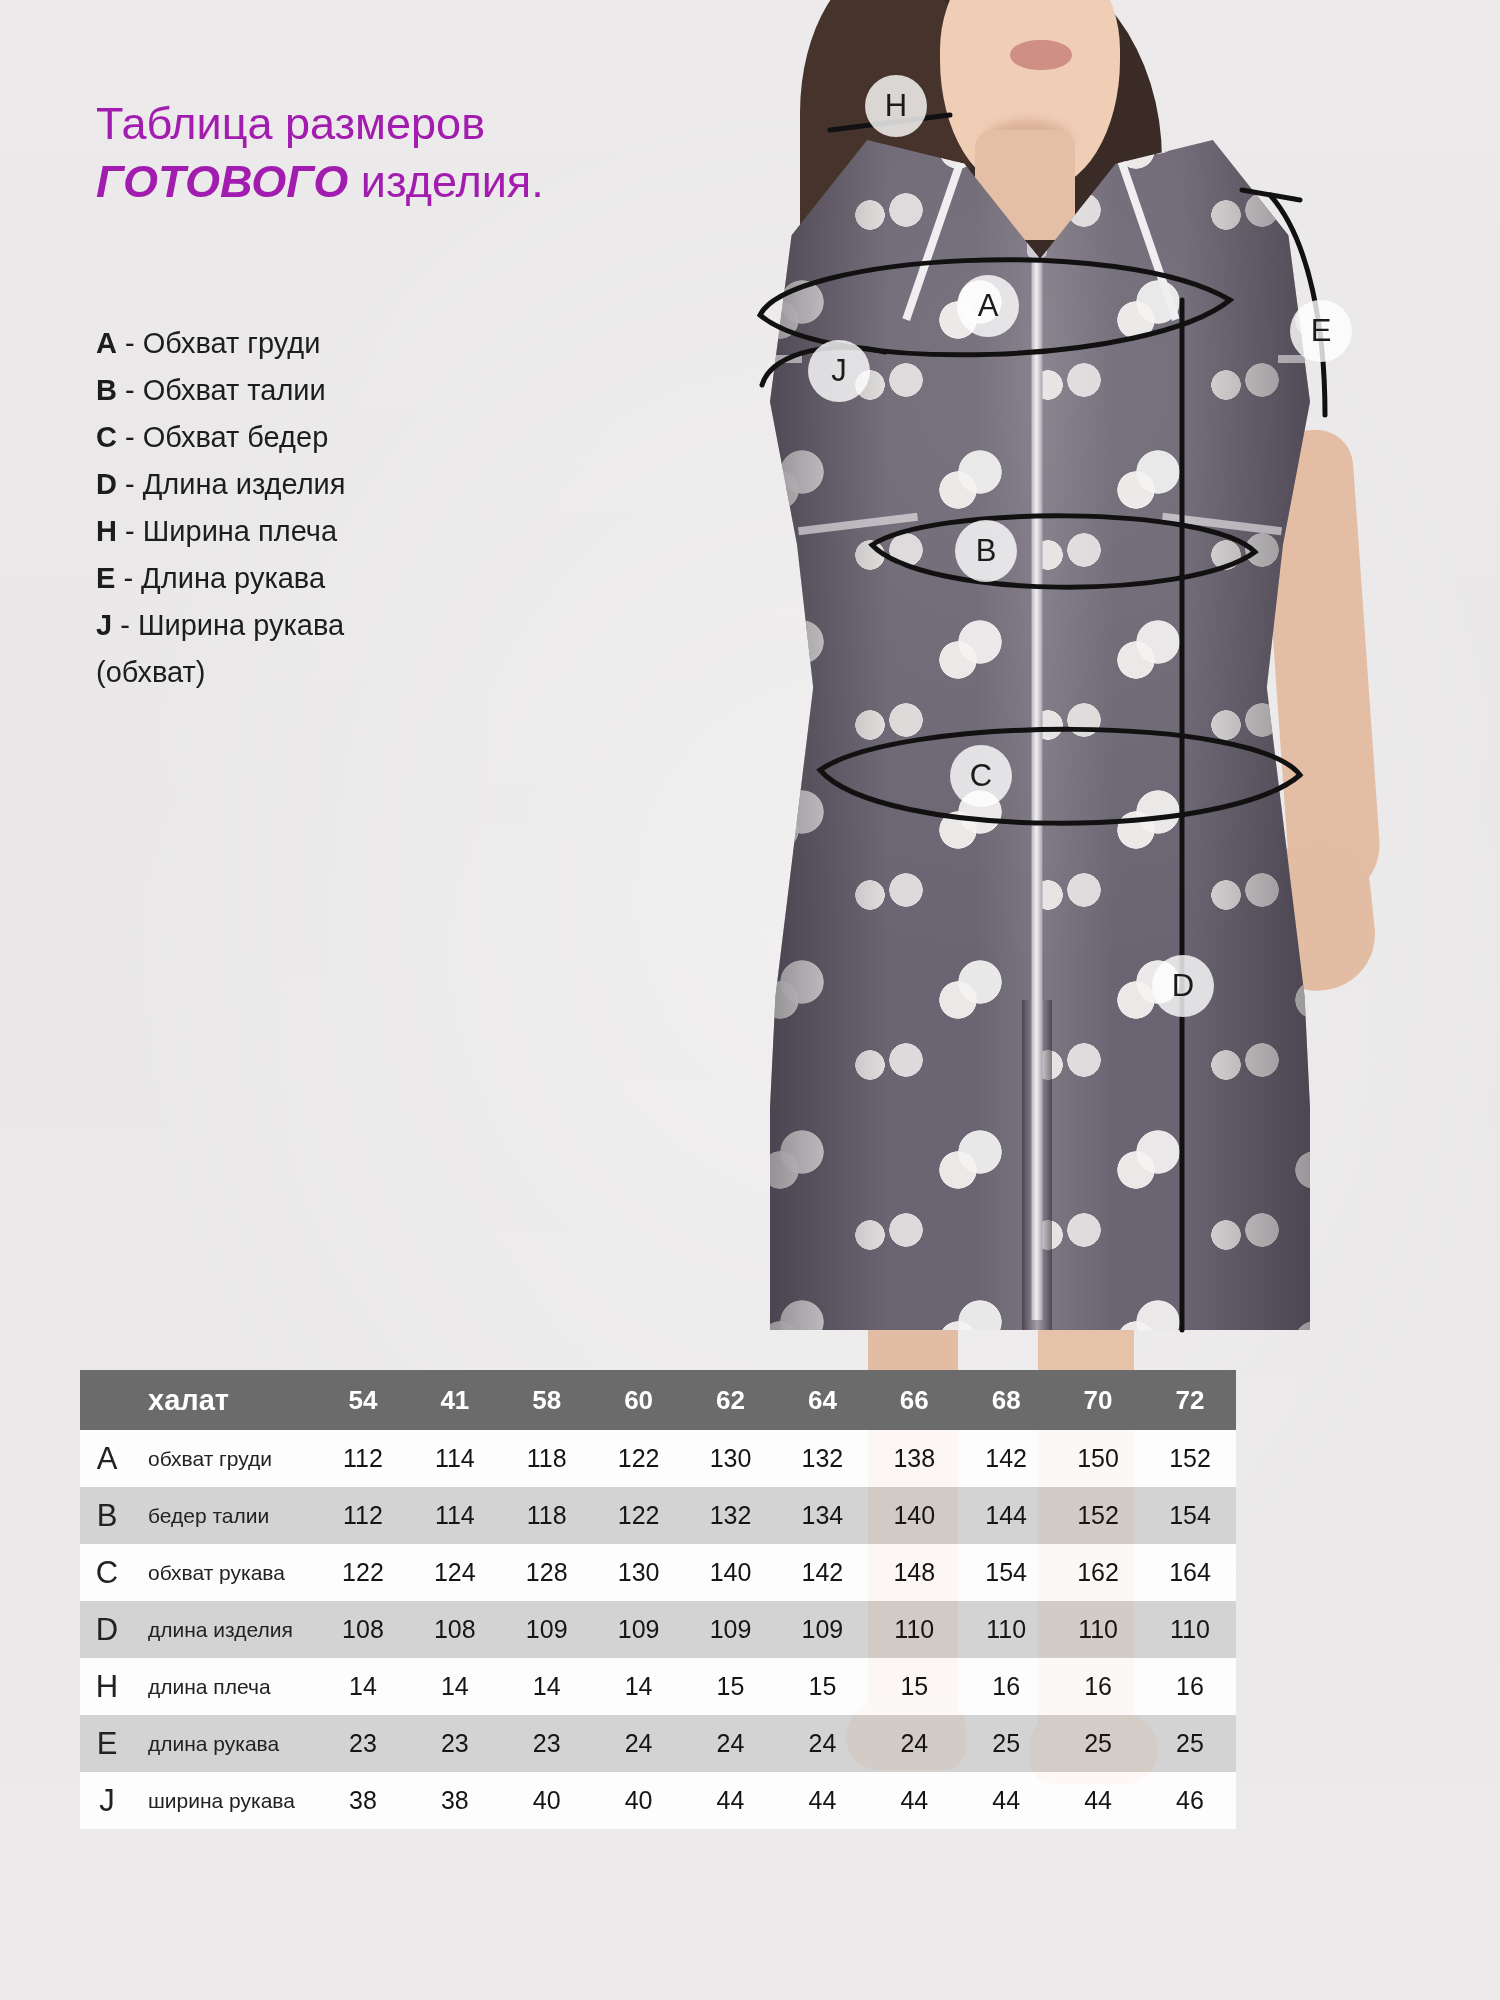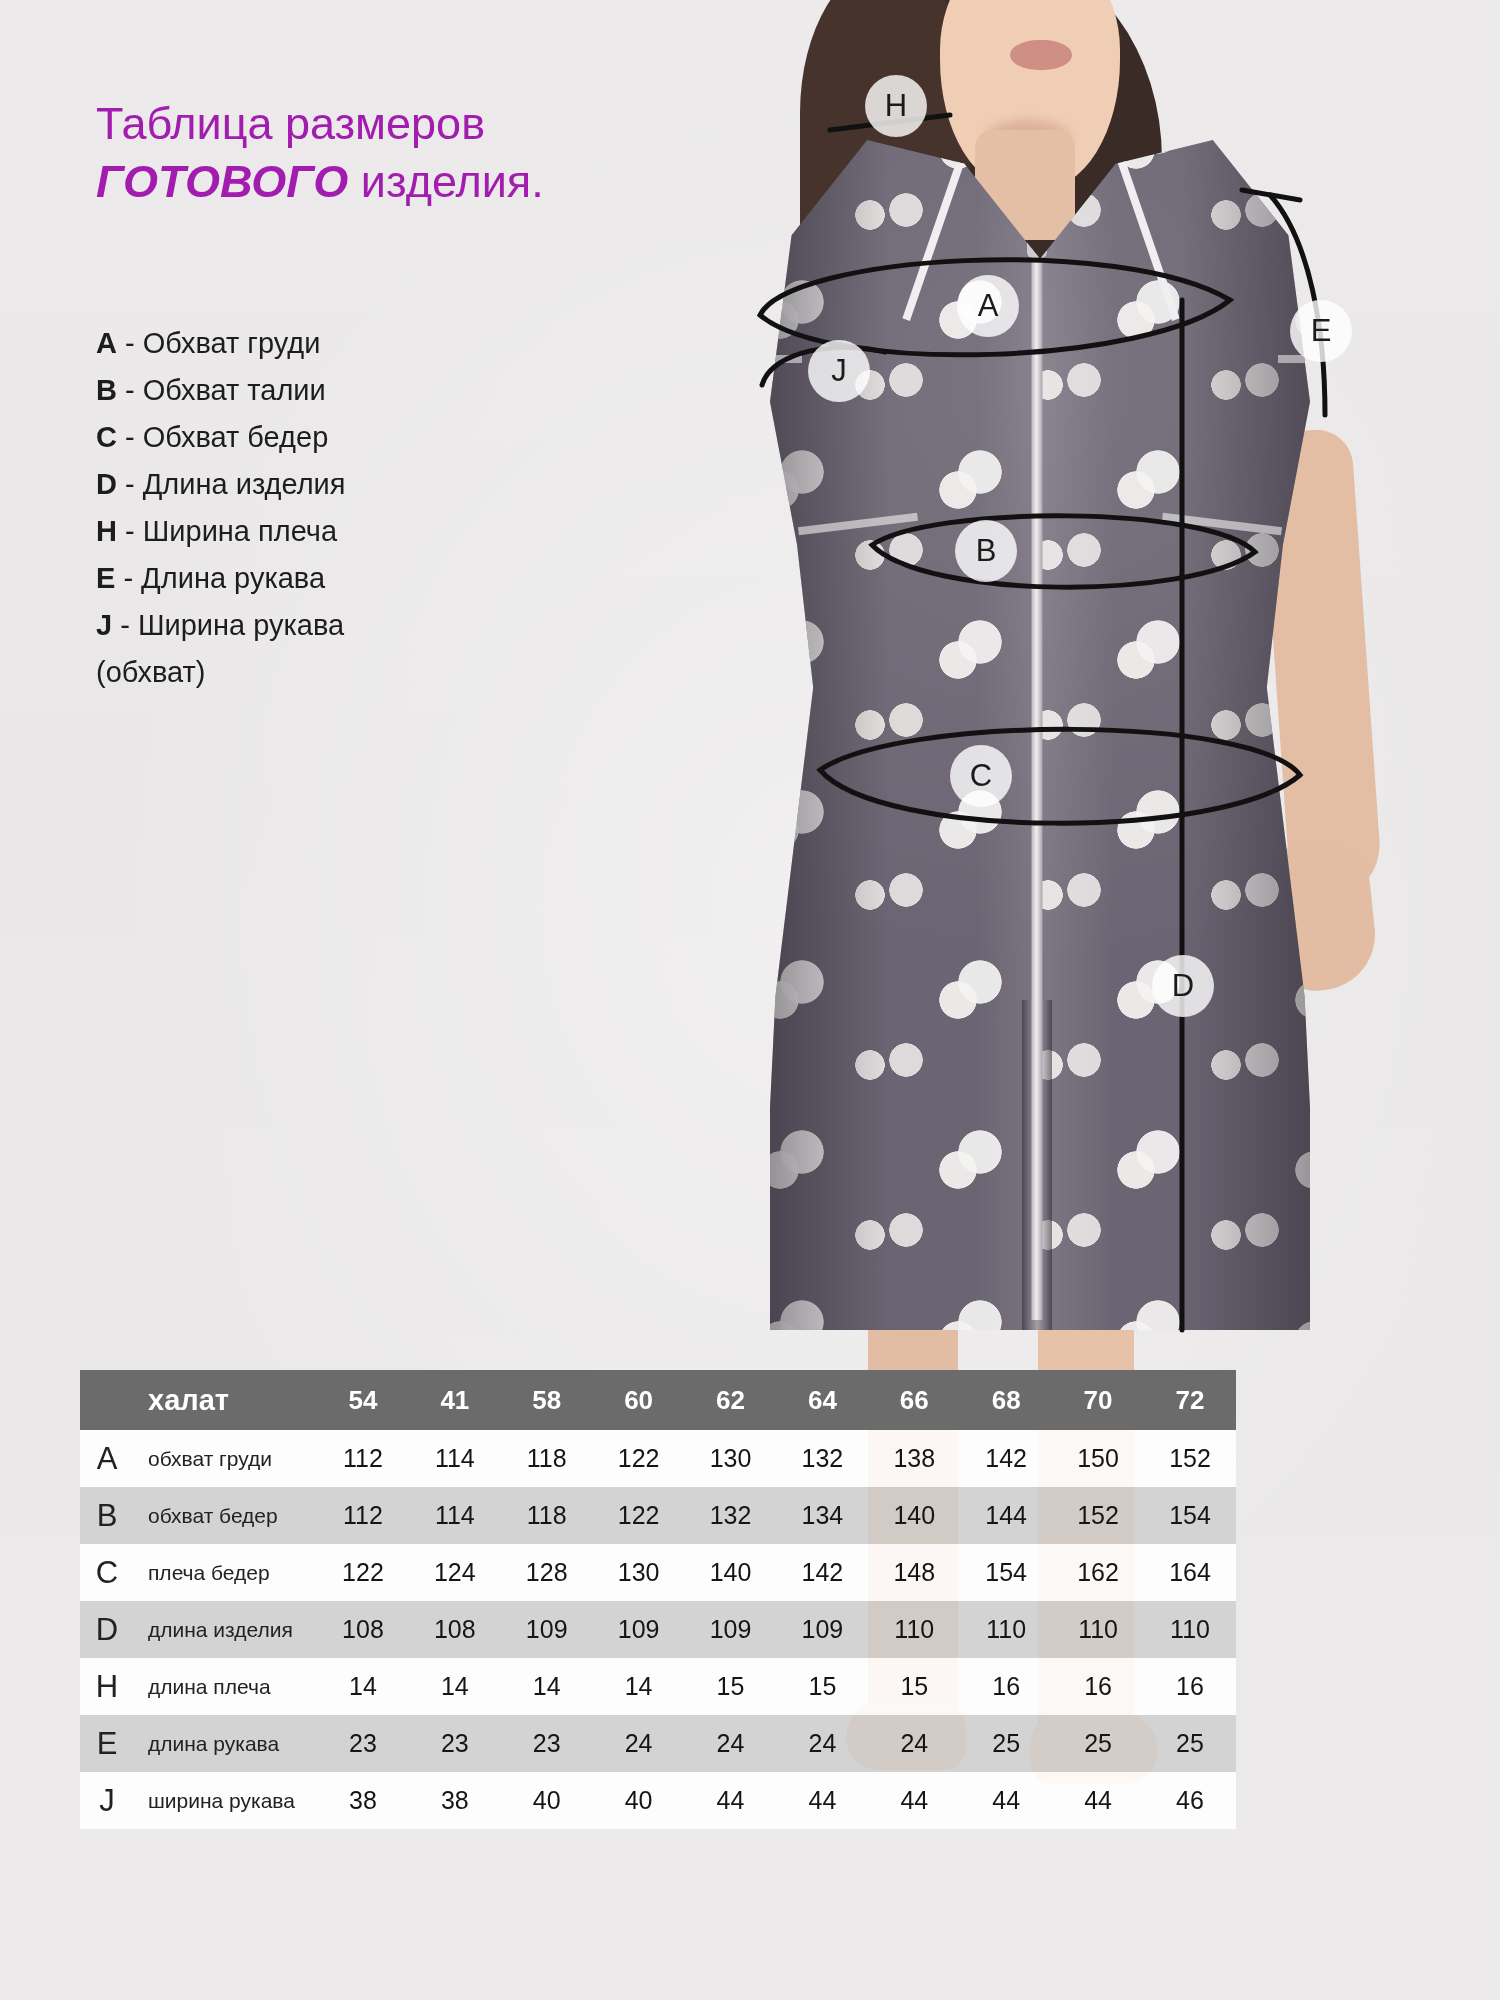--- a/index.html
+++ b/index.html
@@ -344,35 +344,35 @@
         <td>122</td>
         <td>130</td>
         <td>132</td>
         <td>138</td>
         <td>142</td>
         <td>150</td>
         <td>152</td>
       </tr>
       <tr class="even">
         <td class="c-letter">B</td>
-        <td class="c-name">обхват бедер</td>
+        <td class="c-name">бедер талии</td>
         <td>112</td>
         <td>114</td>
         <td>118</td>
         <td>122</td>
         <td>132</td>
         <td>134</td>
         <td>140</td>
         <td>144</td>
         <td>152</td>
         <td>154</td>
       </tr>
       <tr class="odd">
         <td class="c-letter">C</td>
-        <td class="c-name">плеча бедер</td>
+        <td class="c-name">обхват рукава</td>
         <td>122</td>
         <td>124</td>
         <td>128</td>
         <td>130</td>
         <td>140</td>
         <td>142</td>
         <td>148</td>
         <td>154</td>
         <td>162</td>
         <td>164</td>

